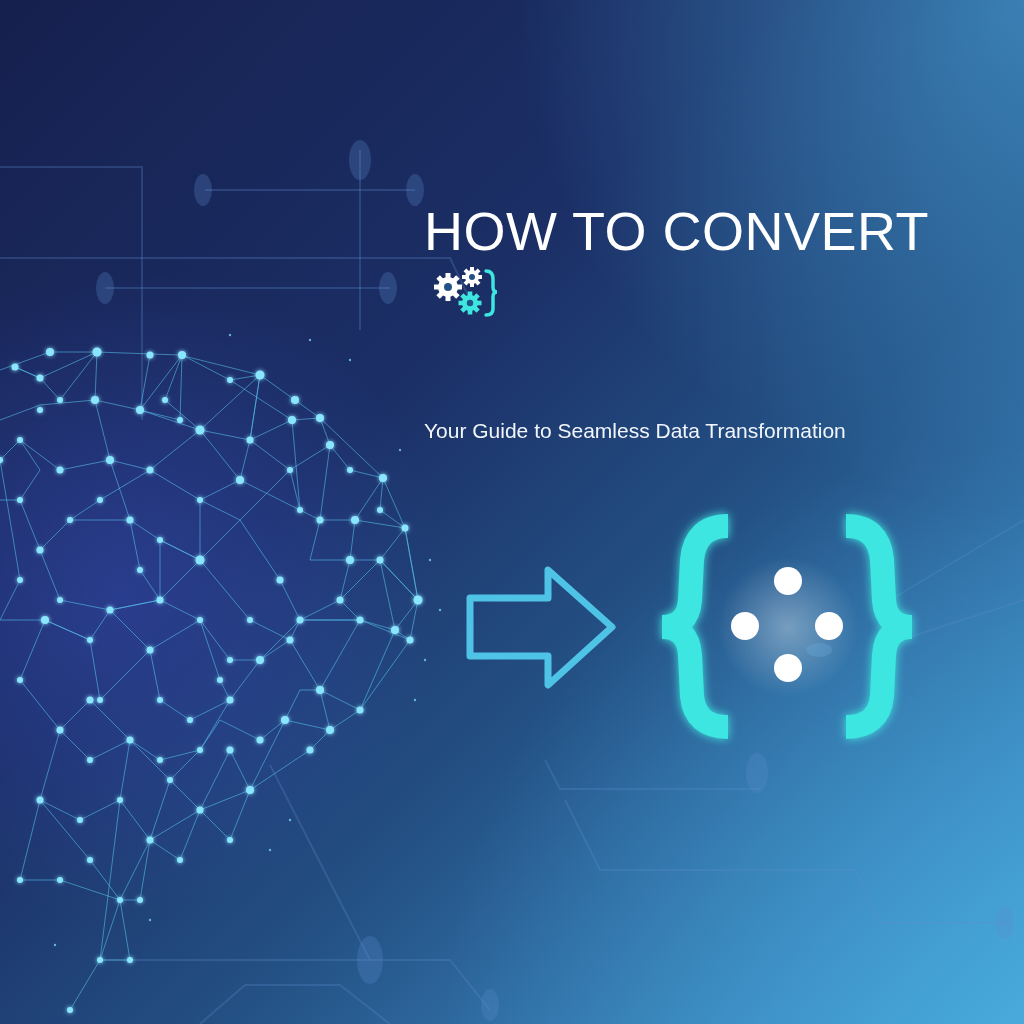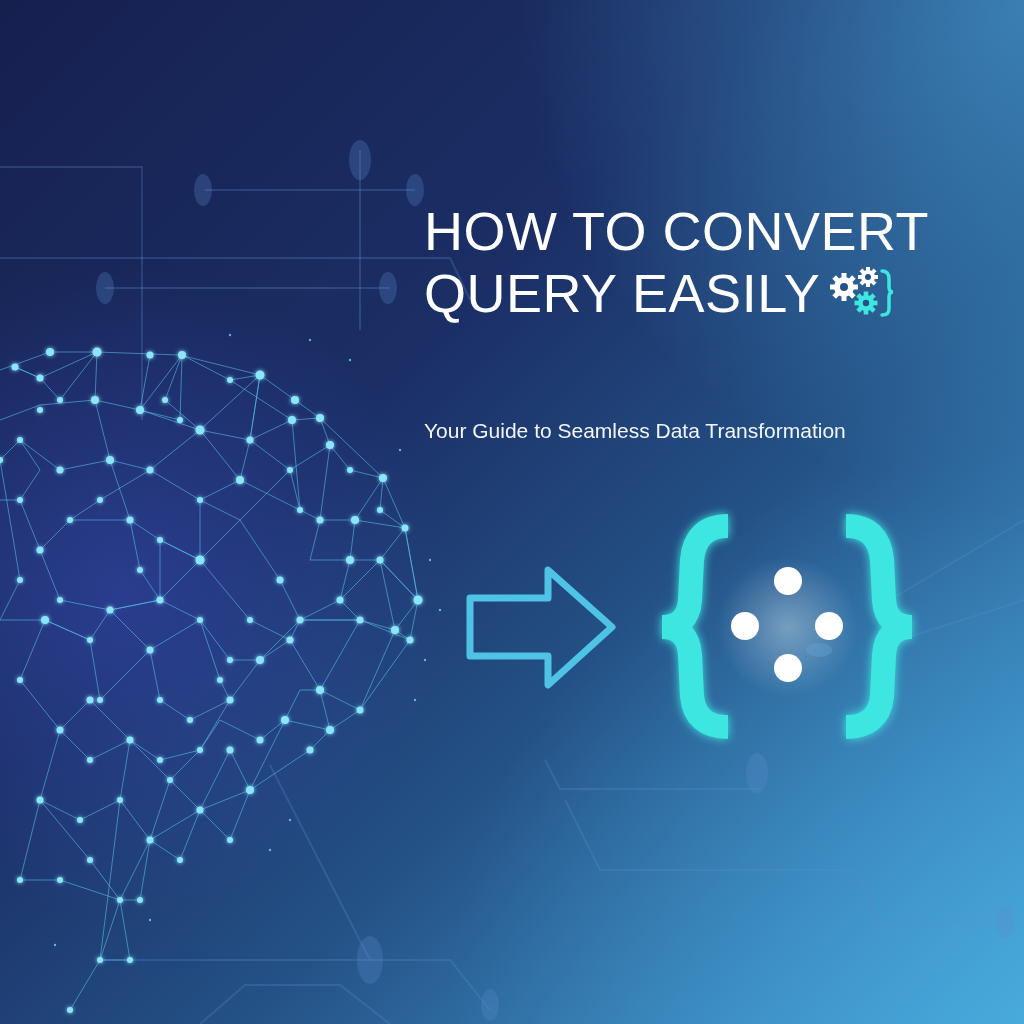--- a/index.html
+++ b/index.html
@@ -200,21 +200,21 @@
       <circle cx="415" cy="700" r="1.2"></circle>
       <circle cx="290" cy="820" r="1.2"></circle>
     <circle cx="270" cy="850" r="1.2"></circle>
       <circle cx="150" cy="920" r="1.2"></circle>
       <circle cx="55" cy="945" r="1.2"></circle>
   </g>
 </svg>
 
 <h1 class="title">
   <span class="line">HOW TO CONVERT</span>
-  <span class="line"><span>QUERY EASILY</span><svg class="inline-icon" width="70" height="56" viewBox="0 0 70 56">
+  <span class="line"><svg class="inline-icon" width="70" height="56" viewBox="0 0 70 56">
       <g fill="#ffffff">
         <circle cx="18" cy="22" r="10"></circle>
         <g transform="translate(18 22)">
           <rect x="-2.5" y="-14" width="5" height="28"></rect>
           <rect x="-2.5" y="-14" width="5" height="28" transform="rotate(45)"></rect>
           <rect x="-2.5" y="-14" width="5" height="28" transform="rotate(90)"></rect>
           <rect x="-2.5" y="-14" width="5" height="28" transform="rotate(135)"></rect>
         </g>
         <circle cx="42" cy="12" r="7"></circle>
         <g transform="translate(42 12)">

